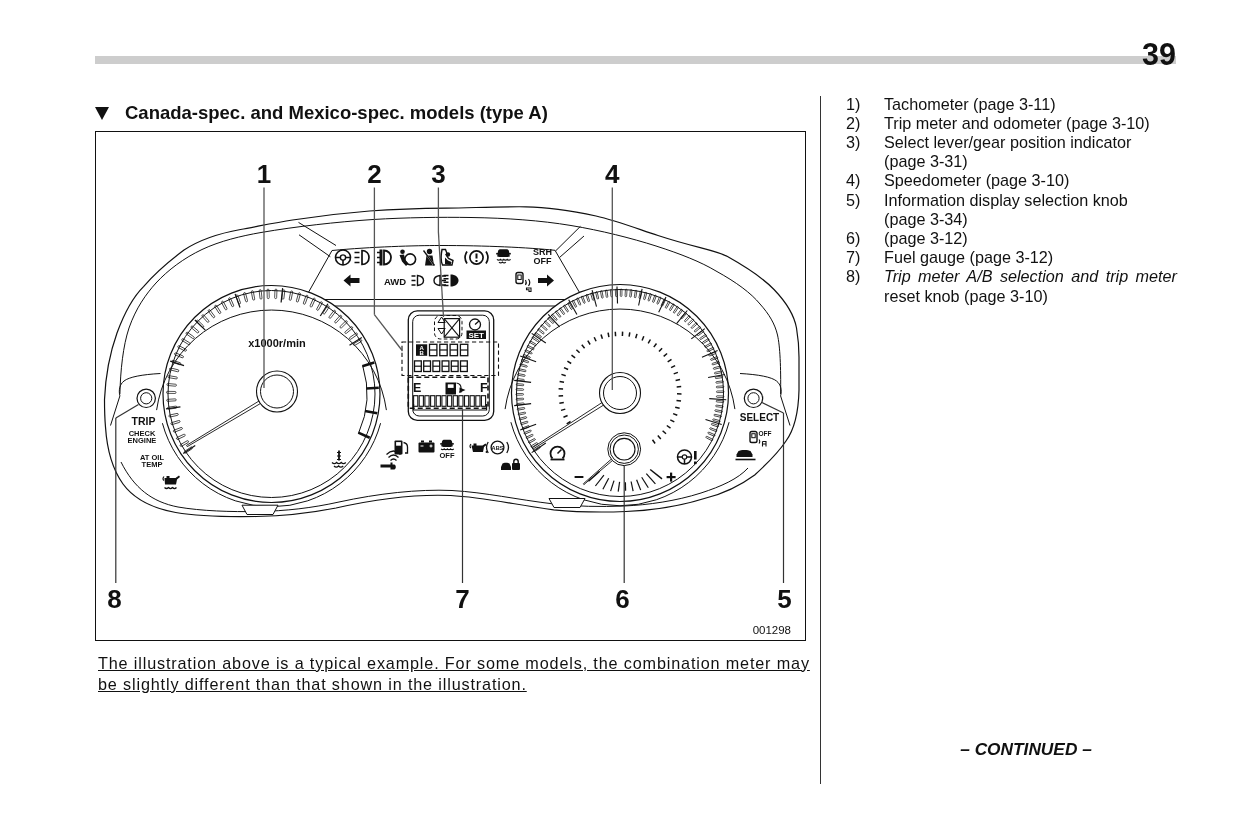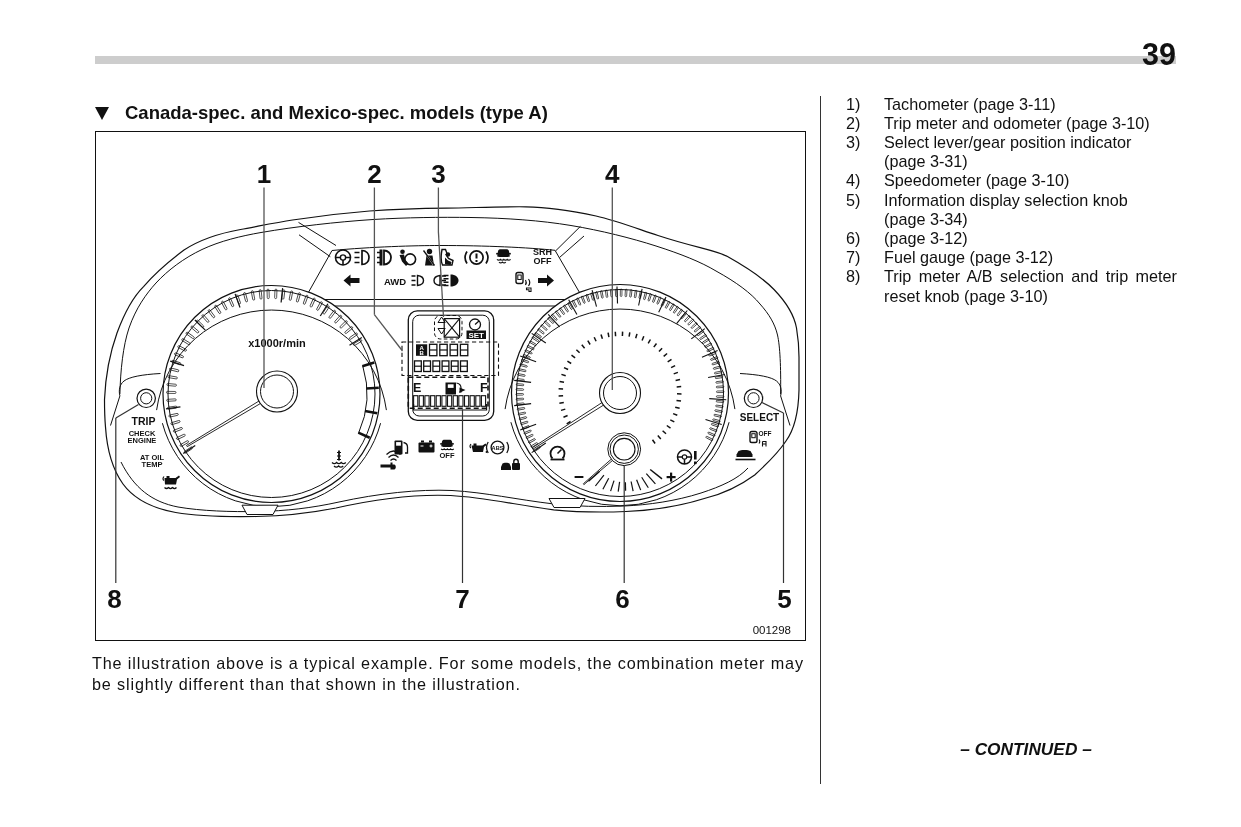--- a/index.html
+++ b/index.html
@@ -483,24 +483,24 @@
         <rect x="-5.2" y="-3.8" width="3.4" height="4" fill="none" stroke="#111" stroke-width="1"></rect>
         <text x="1.5" y="-2" font-size="6.5" font-weight="bold" fill="#111">OFF</text>
         <path d="M 2,2 q 1.5,2 0,4 M 5.5,4 l 0,5 m 0,-5 l 3.5,0 l 0,5 m -3.5,-2.5 l 3.5,0" fill="none" stroke="#111" stroke-width="1.1"></path>
       </g>
 <g transform="translate(649.5 321.5)">
         <path d="M -9,1 l 2,-3.5 c 2,-1.5 10,-1.5 12,0 l 2,3.5 l 0,2.5 l -16,0 Z" fill="#111"></path>
         <path d="M -10,6 l 20,0" stroke="#111" stroke-width="1.6"></path>
       </g>
 </svg>
 </div>
-<div class="abs" style="left:92px;top:652.5px;width:716px;font-size:16.2px;line-height:21px;letter-spacing:0.85px;">The illustration above is a typical example. For some models, the combination meter may<br>be slightly different than that shown in the illustration.</div>
+<div class="abs" style="left:98px;top:652.5px;width:716px;font-size:16.2px;line-height:21px;letter-spacing:0.85px;text-decoration:underline;">The illustration above is a typical example. For some models, the combination meter may<br>be slightly different than that shown in the illustration.</div>
 <div class="abs" style="left:820px;top:96px;width:1px;height:688px;background:#333;"></div>
 <div class="abs" style="left:846px;top:94.5px;width:331px;font-size:16.2px;line-height:19.2px;">
 <div style="position:relative;padding-left:38px;"><span style="position:absolute;left:0;">1)</span>Tachometer (page 3-11)</div>
 <div style="position:relative;padding-left:38px;"><span style="position:absolute;left:0;">2)</span>Trip meter and odometer (page 3-10)</div>
 <div style="position:relative;padding-left:38px;"><span style="position:absolute;left:0;">3)</span>Select lever/gear position indicator<br>(page 3-31)</div>
 <div style="position:relative;padding-left:38px;"><span style="position:absolute;left:0;">4)</span>Speedometer (page 3-10)</div>
 <div style="position:relative;padding-left:38px;"><span style="position:absolute;left:0;">5)</span>Information display selection knob<br>(page 3-34)</div>
 <div style="position:relative;padding-left:38px;"><span style="position:absolute;left:0;">6)</span>(page 3-12)</div>
 <div style="position:relative;padding-left:38px;"><span style="position:absolute;left:0;">7)</span>Fuel gauge (page 3-12)</div>
-<div style="position:relative;padding-left:38px;"><span style="position:absolute;left:0;">8)</span><div style="text-align:justify;text-align-last:justify;">Trip meter A/B selection and trip meter</div>reset knob (page 3-10)</div>
+<div style="position:relative;padding-left:38px;"><span style="position:absolute;left:0;">8)</span><div style="text-align:justify;text-align-last:justify;font-style:italic;">Trip meter A/B selection and trip meter</div>reset knob (page 3-10)</div>
 </div>
 <div class="abs" style="left:876px;top:739px;width:300px;font-size:17.3px;font-weight:bold;font-style:italic;text-align:center;">– CONTINUED –</div>
 </body></html>

